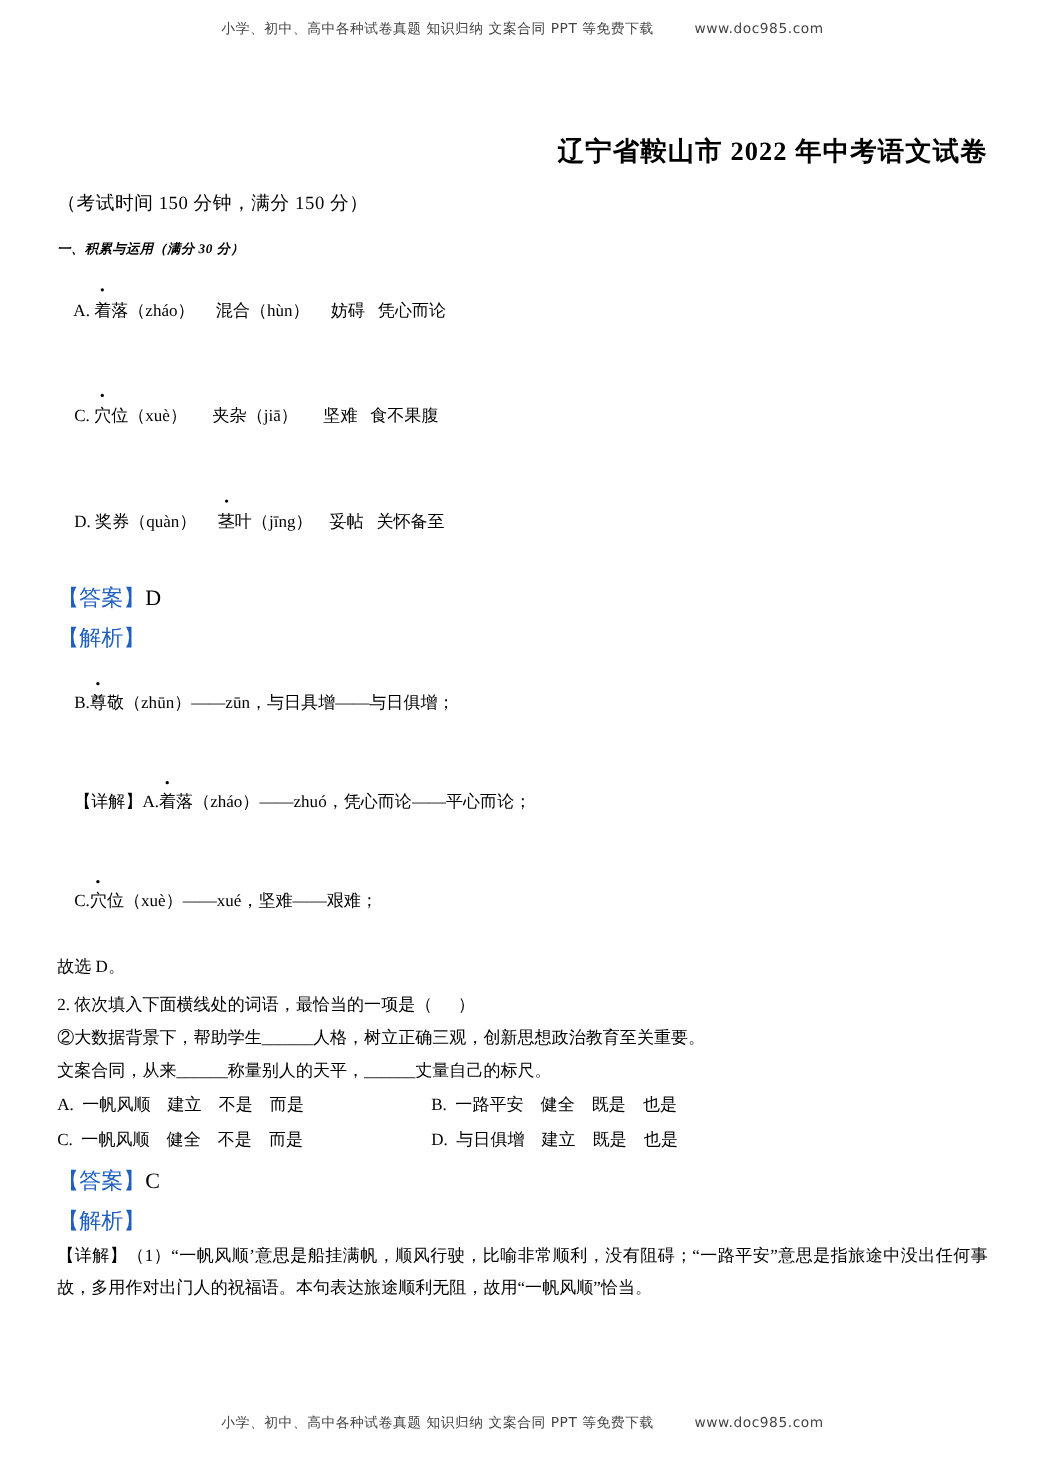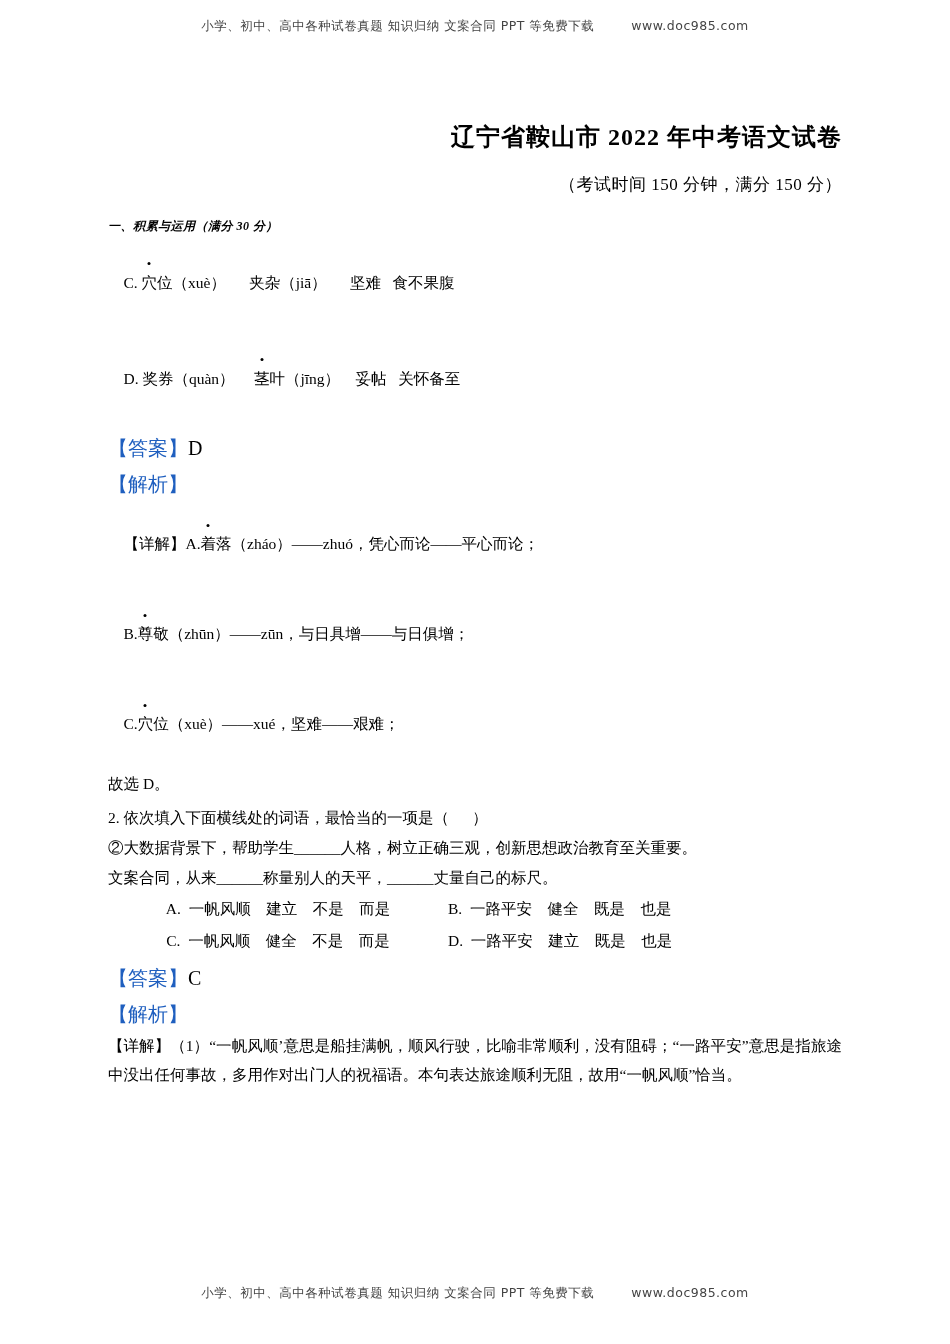--- a/index.html
+++ b/index.html
@@ -13,21 +13,21 @@
     font-family: "Liberation Serif", serif;
     color: #000000;
     position: relative;
     overflow: hidden;
   }
   .page {
     width: 950px;
     height: 1344px;
     position: relative;
     box-sizing: border-box;
-    padding: 0 108px;
+    padding: 0 52px;
   }
   .header-bar, .footer-bar {
     font-family: "DejaVu Sans", sans-serif;
     font-size: 12.5px;
     color: #444444;
     text-align: center;
     letter-spacing: 0.5px;
   }
   .header-bar {
     padding-top: 18px;
@@ -41,21 +41,21 @@
   }
   .hdr-gap { display: inline-block; width: 28px; }
   .doc-title {
     text-align: right;
     font-size: 24px;
     font-weight: bold;
     margin-top: 86px;
     letter-spacing: 1px;
   }
   .doc-subtitle {
-    text-align: right;
+    text-align: left;
     font-size: 17px;
     margin-top: 20px;
     letter-spacing: 0.5px;
   }
   .section-title {
     font-size: 12px;
     font-weight: bold;
     margin-top: 22px;
     letter-spacing: 0.5px;
     font-style: italic;
@@ -70,21 +70,21 @@
     font-size: 15.5px;
     line-height: 32px;
     white-space: pre;
   }
   .opt-row {
     display: flex;
     font-size: 15.5px;
     line-height: 32px;
     white-space: pre;
   }
-  .opt-row .col-a { width: 340px; flex: none; text-align: center; }
+  .opt-row .col-a { width: 340px; flex: none; }
   .opt-row .col-b { flex: 1; }
   .ans-label {
     color: #1f5fbf;
     font-size: 20px;
     line-height: 30px;
     margin-top: 6px;
   }
   .ans-label .val { color: #000000; }
   .exp-line {
     font-size: 15.5px;
@@ -125,53 +125,56 @@
     <span>www.doc985.com</span>
   </div>
 
   <div class="doc-title">辽宁省鞍山市 2022 年中考语文试卷</div>
   <div class="doc-subtitle">（考试时间 150 分钟，满分 150 分）</div>
 
   <div class="section-title">一、积累与运用（满分 30 分）</div>
 
 
   <div class="opt-line">
+    <span>A. </span><span class="dot-over">着</span><span title="A. 着落（zháo）     混合（hùn）     妨碍   凭心而论">落（zháo）     混合（hùn）     妨碍   凭心而论</span>
+  </div>
+  <div class="opt-line">
     <span>C. </span><span class="dot-over">穴</span>位（xuè）      夹杂（jiā）      坚难   食不果腹
   </div>
   <div class="opt-line">
     <span>D. </span>奖券（quàn）     <span class="dot-over">茎</span>叶（jīng）    妥帖   关怀备至
   </div>
 
   <div class="ans-label">
     <span>【答案】</span><span class="val">D</span>
   </div>
   <div class="ans-label">【解析】</div>
 
   <div class="exp-line">
-    <span>【详解】A.</span><span class="dot-over">着</span>落（zháo）——zhuó，凭心而论——平心而论；
+    <span>B.</span><span class="dot-over">尊</span>敬（zhūn）——zūn，与日具增——与日俱增；
   </div>
   <div class="exp-line">
-    <span>B.</span><span class="dot-over">尊</span>敬（zhūn）——zūn，与日具增——与日俱增；
+    <span>【详解】A.</span><span class="dot-over">着</span>落（zháo）——zhuó，凭心而论——平心而论；
   </div>
   <div class="exp-line">
     <span>C.</span><span class="dot-over">穴</span>位（xuè）——xué，坚难——艰难；
   </div>
   <div class="exp-line">故选 D。</div>
 
   <div class="q-line">2. 依次填入下面横线处的词语，最恰当的一项是（      ）</div>
   <div class="exp-line">②大数据背景下，帮助学生______人格，树立正确三观，创新思想政治教育至关重要。</div>
   <div class="exp-line">文案合同，从来______称量别人的天平，______丈量自己的标尺。</div>
 
   <div class="opt-row">
     <span class="col-a">A.  一帆风顺    建立    不是    而是</span>
     <span class="col-b">B.  一路平安    健全    既是    也是</span>
   </div>
   <div class="opt-row">
     <span class="col-a">C.  一帆风顺    健全    不是    而是</span>
-    <span class="col-b">D.  一路平安    建立    既是    也是</span>
+    <span class="col-b">D.  与日俱增    建立    既是    也是</span>
   </div>
 
   <div class="ans-label">
     <span>【答案】</span><span class="val">C</span>
   </div>
   <div class="ans-label">【解析】</div>
 
   <div class="exp-para">【详解】（1）“一帆风顺’意思是船挂满帆，顺风行驶，比喻非常顺利，没有阻碍；“一路平安”意思是指旅途中没出任何事故，多用作对出门人的祝福语。本句表达旅途顺利无阻，故用“一帆风顺”恰当。</div>
 
   <div class="footer-bar">

